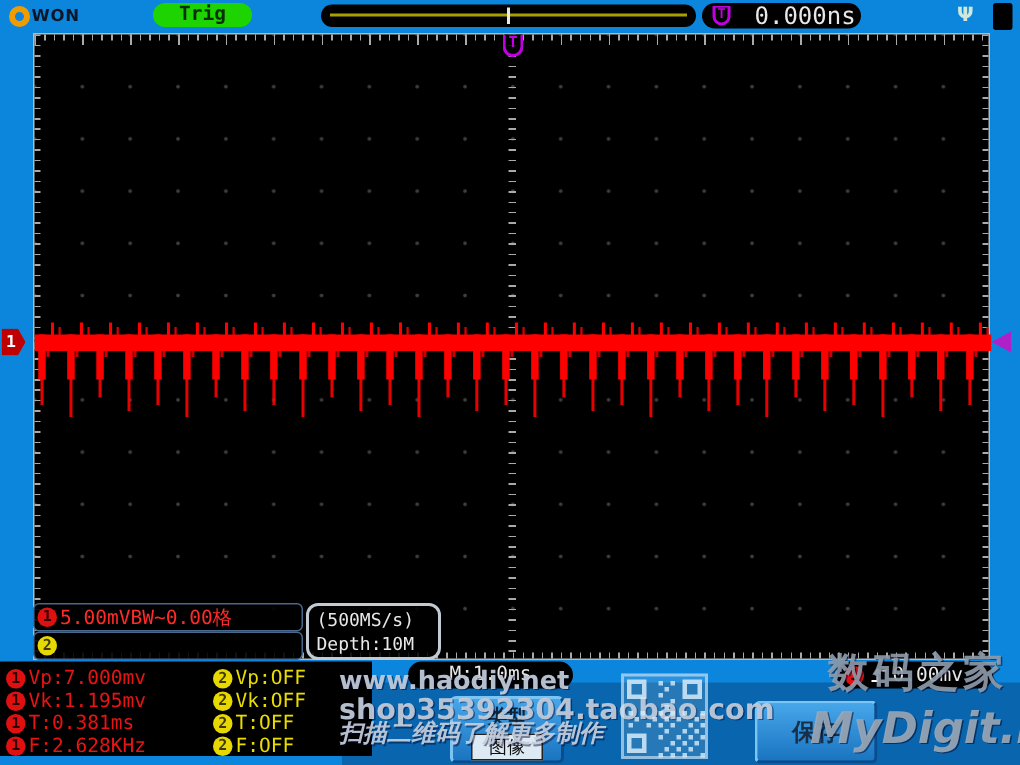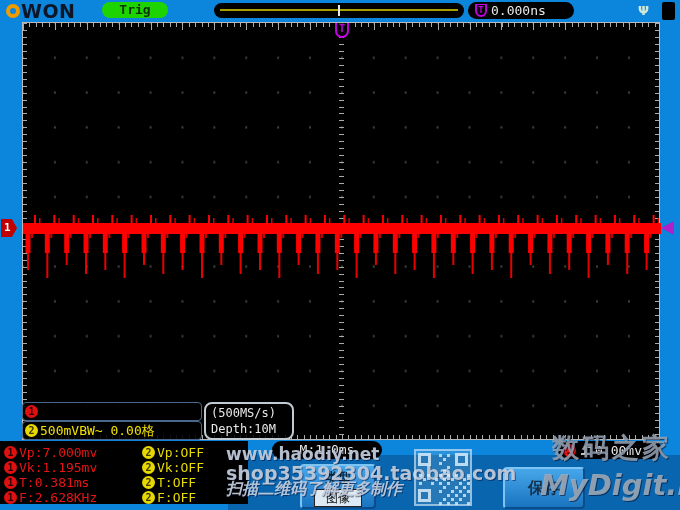--- a/index.html
+++ b/index.html
@@ -6,31 +6,31 @@
   body{
     width:680px;height:510px;position:relative;overflow:hidden;
     background:#0b86dc;
     font-family:"DejaVu Sans Mono","Liberation Mono",monospace;
     -webkit-font-smoothing:none;
   }
   
   .topbar{position:absolute;left:0;top:0;width:680px;height:22px;background:#0b86dc;z-index:6;}
   .logo{position:absolute;left:6px;top:2px;display:flex;align-items:center;height:18px;}
   .logo .o{display:inline-block;width:14px;height:14px;border:4.5px solid #f09c00;border-radius:50%;box-sizing:border-box;margin-right:1px;}
-  .logo .word{font-family:"DejaVu Sans",sans-serif;font-weight:900;font-size:19px;color:#0d1626;letter-spacing:.5px;line-height:18px;}
+  .logo .word{font-family:"DejaVu Sans",sans-serif;font-weight:900;font-size:11px;color:#0d1626;letter-spacing:.5px;line-height:18px;}
   .trig-pill{position:absolute;left:102px;top:2px;width:66px;height:16px;background:#1ed400;border-radius:9px;
     color:#083008;font-size:13px;font-weight:bold;text-align:center;line-height:16px;}
   .posbar{position:absolute;left:214px;top:3px;width:250px;height:15px;background:#000;border-radius:8px;}
   .posbar .yline{position:absolute;left:6px;right:6px;top:6px;height:2px;background:#a8a000;}
   .posbar .tick{position:absolute;left:124px;top:2px;width:2px;height:11px;background:#e8e8e8;}
   .time-pill{position:absolute;left:468px;top:2px;width:106px;height:17px;background:#000;border-radius:9px;
     display:flex;align-items:center;padding-left:7px;box-sizing:border-box;}
   .tshield{width:12px;height:13px;border:2px solid #c000e0;border-top-width:1px;border-radius:0 0 6px 6px;box-sizing:border-box;
     color:#c000e0;font-size:9px;font-weight:bold;text-align:center;line-height:10px;background:#000;}
-  .time-pill .val{color:#e8e8e8;font-size:13px;margin-left:4px;line-height:17px;}
+  .time-pill .val{color:#e8e8e8;font-size:16px;margin-left:16px;line-height:17px;}
   .usb{position:absolute;left:638px;top:3px;color:#cfe8da;font-size:13px;font-weight:bold;font-family:"DejaVu Sans",sans-serif;}
   .battery{position:absolute;left:662px;top:2px;width:13px;height:18px;background:#000;border-radius:2px;}
   
   .scope{position:absolute;left:22px;top:22px;width:638px;height:418px;box-sizing:border-box;
     background-color:#000;border:1px solid #b9b9b9;
     background-image:radial-gradient(circle,#3e3e3e 0.9px,transparent 1.5px);
     background-size:31.9px 34.8px;background-position:-15.95px -17.4px;z-index:1;}
   .ruler-h{position:absolute;left:0;width:100%;height:4px;
     background:repeating-linear-gradient(to right,#aaa 0 1px,transparent 1px 6.38px);}
   .ruler-h.big{height:7px;background:repeating-linear-gradient(to right,#aaa 0 1px,transparent 1px 31.9px);}
@@ -285,24 +285,24 @@
       <rect x="626.6" y="211" width="2" height="4" fill="#ff0000" opacity="0.8"></rect>
     </svg>
   <div class="tmarker">T</div>
 </div>
 
 <div class="ch1-marker">1</div>
 <div class="trig-arrow"></div>
 
 <div class="chbox row1">
   <span class="circ c1">1</span>
+  <span>5.00mVBW~0.00格</span>
 </div>
 <div class="chbox row2">
   <span class="circ c2">2</span>
-  <span>500mVBW~ 0.00格</span>
 </div>
 <div class="acqbox">
   <div>(500MS/s)</div>
   <div>Depth:10M</div>
 </div>
 
 <div class="bottom-black"></div>
 
 <div class="meas red" style="left:4px;top:445px">
   <span class="circ c1">1</span>

